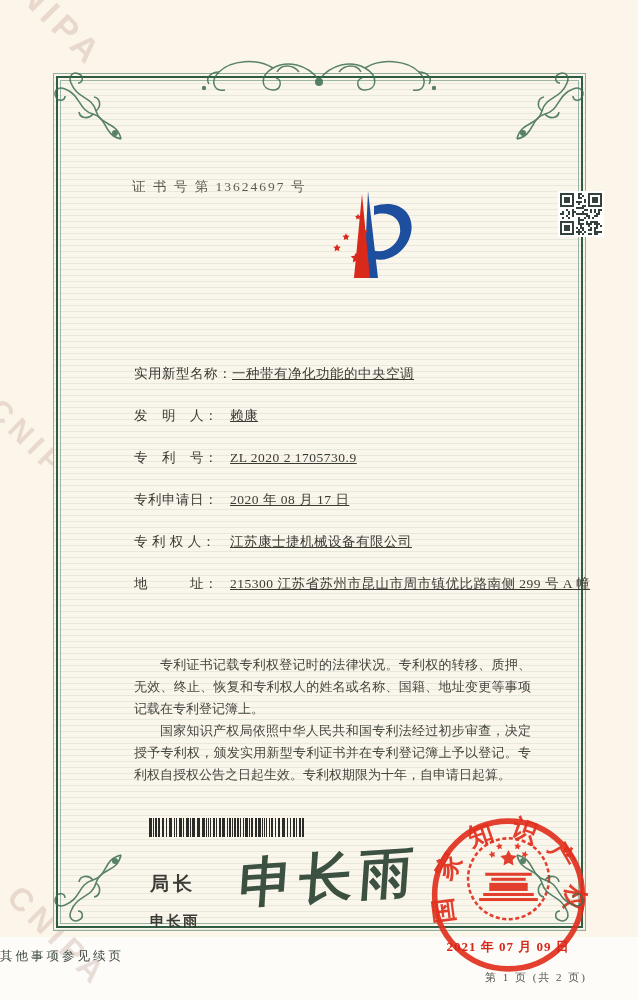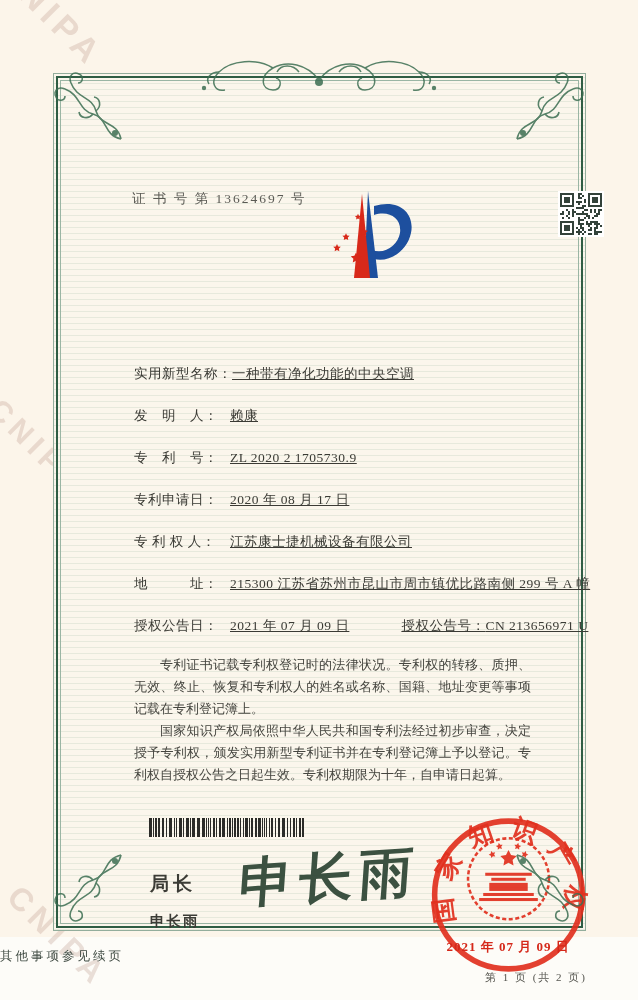--- a/index.html
+++ b/index.html
@@ -52,21 +52,21 @@
     pointer-events:none;
   }
   .ornament{ position:absolute; z-index:3; pointer-events:none; }
   .corner-tl{ left:45px;  top:63px; }
   .corner-tr{ left:513px; top:63px;  transform:scaleX(-1); }
   .corner-bl{ left:45px;  top:851px; transform:scaleY(-1); }
   .corner-br{ left:513px; top:851px; transform:scale(-1,-1); }
   .top-center{ left:189px; top:50px; }
 
   .cert-no{
-    position:absolute; left:78px; top:116px;
+    position:absolute; left:78px; top:104px;
     font-size:13.5px; letter-spacing:2px; color:#5a5a54; z-index:4;
   }
   .logo{ position:absolute; left:268px; top:116px; width:100px; height:92px; z-index:4; }
   .qr{ position:absolute; left:504px; top:117px; width:46px; height:46px; background:#fff; padding:2px; z-index:4; }
   .qr svg{ display:block; width:42px; height:42px; }
 
   .title{
     position:absolute; left:0; top:213px; width:533px;
     text-align:center; font-size:31px; font-weight:bold;
     letter-spacing:5px; color:#233829; z-index:4;
@@ -278,23 +278,20 @@
     </div>
     <div class="field-row">
       <span class="field-label">专利申请日：</span><span>2020 年 08 月 17 日</span>
     </div>
     <div class="field-row">
       <span class="field-label">专 利 权 人：</span><span>江苏康士捷机械设备有限公司</span>
     </div>
     <div class="field-row">
       <span class="field-label">地　　　址：</span><span>215300 江苏省苏州市昆山市周市镇优比路南侧 299 号 A 幢</span>
     </div>
-    <div class="field-row">
-      <span class="field-label">授权公告日：</span><span>2021 年 07 月 09 日</span><span class="grant-pub"><span>授权公告号：</span><span>CN 213656971 U</span></span>
-    </div>
   </div>
 
   <div class="body-text">
     <p>专利证书记载专利权登记时的法律状况。专利权的转移、质押、无效、终止、恢复和专利权人的姓名或名称、国籍、地址变更等事项记载在专利登记簿上。</p>
     <p>国家知识产权局依照中华人民共和国专利法经过初步审查，决定授予专利权，颁发实用新型专利证书并在专利登记簿上予以登记。专利权自授权公告之日起生效。专利权期限为十年，自申请日起算。</p>
   </div>
 
   <div class="barcode">
     <svg viewBox="0 0 158 19" width="158" height="19">
         <rect x="0" y="0" width="3" height="19" fill="#2b2b28"></rect>

